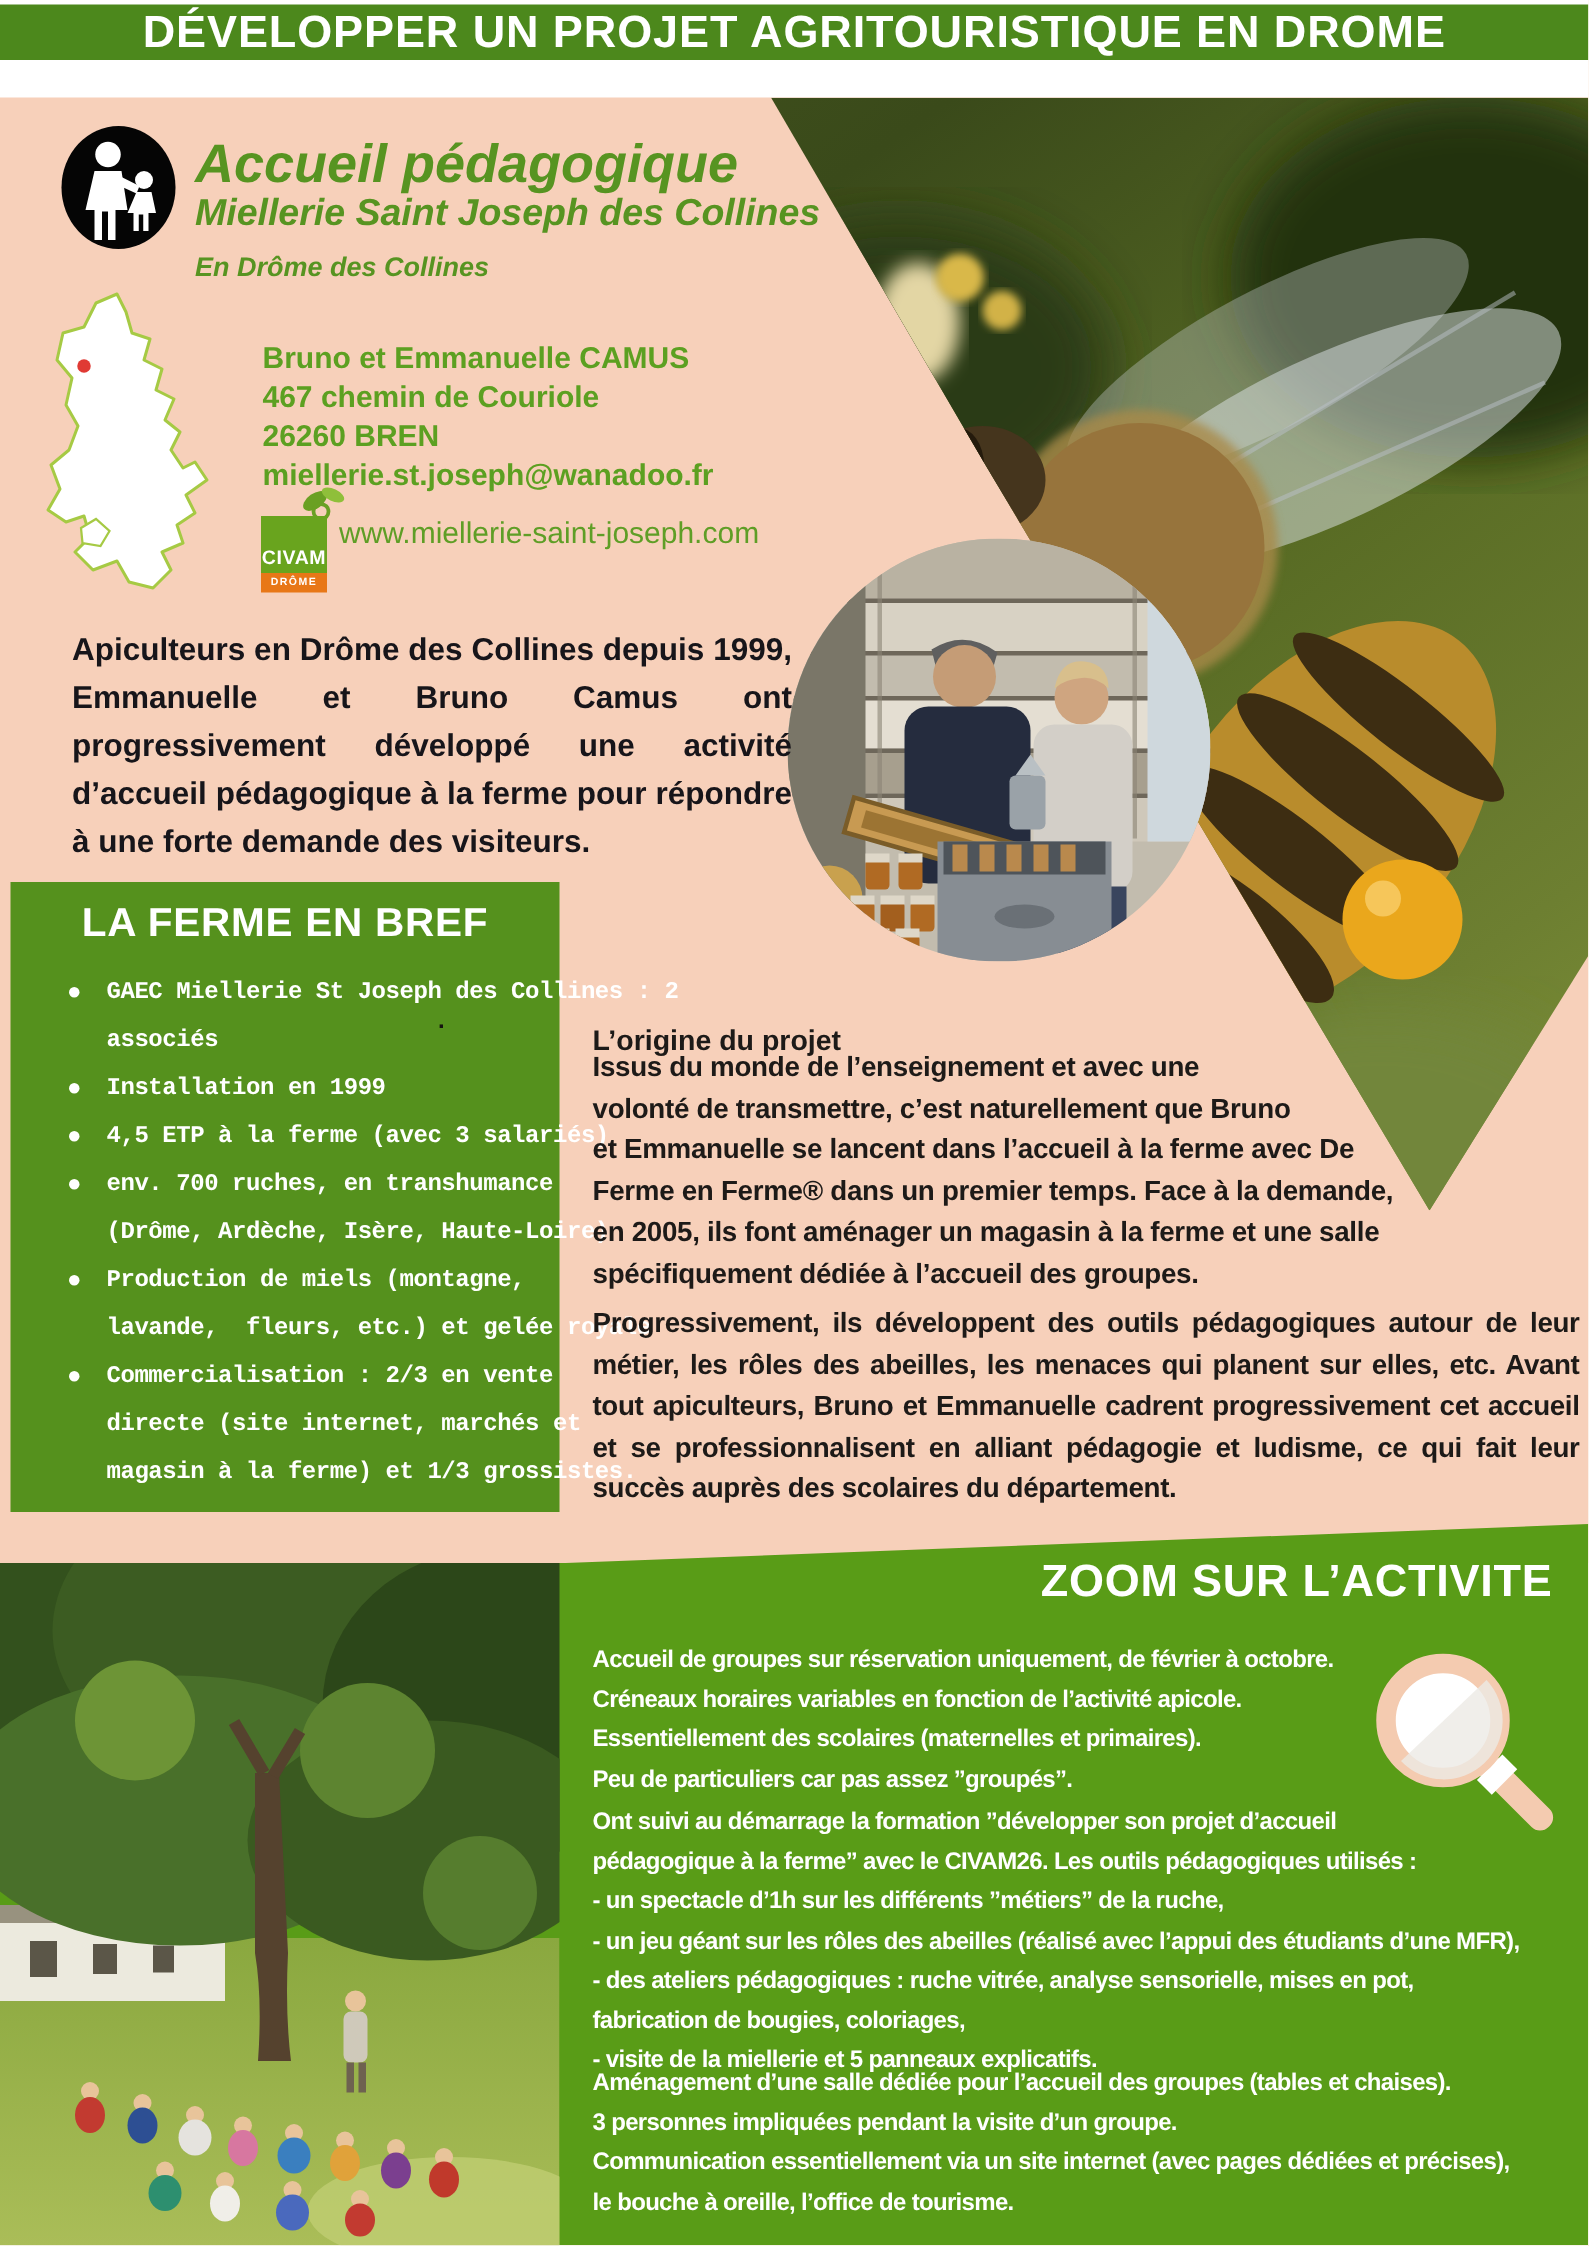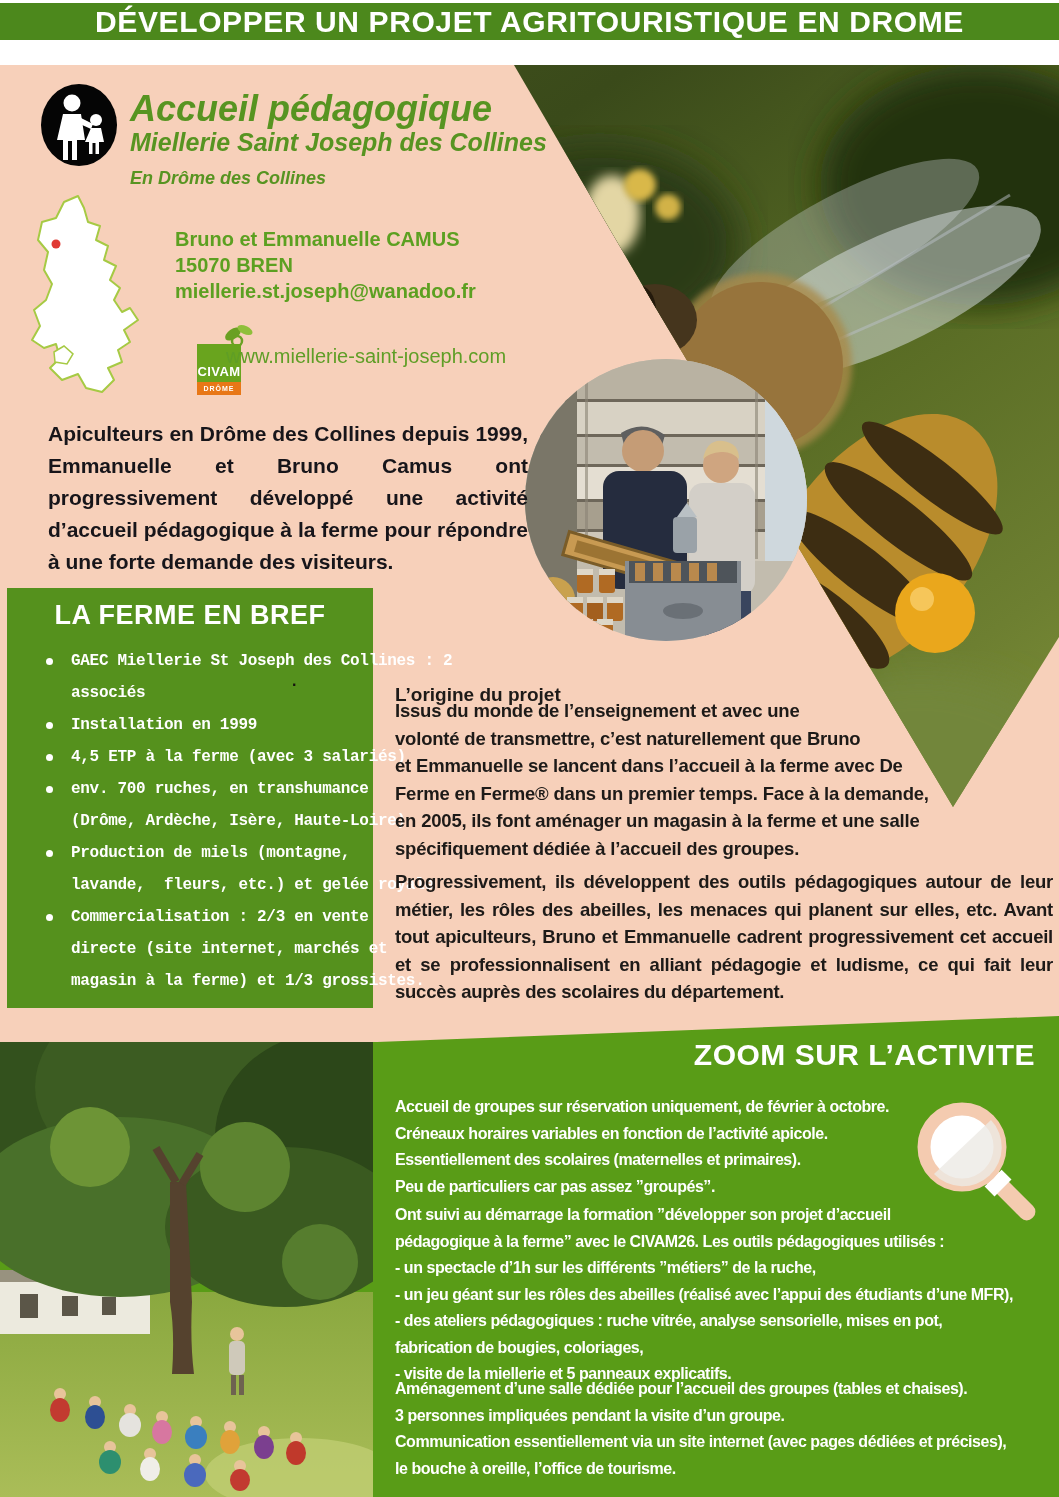--- a/index.html
+++ b/index.html
@@ -30,21 +30,21 @@
   .children{top:1042px;left:0;width:373px;height:455px;z-index:5;}
 
   
   .person-icon{top:84px;left:40px;width:78px;height:82px;z-index:6;}
   .page-title{top:88px;left:130px;font-size:36px;font-style:italic;font-weight:600;color:#579421;z-index:6;}
   .page-subtitle{top:128px;left:130px;font-size:25px;font-style:italic;font-weight:600;color:#579421;z-index:6;}
   .region{top:168px;left:130px;font-size:18px;font-style:italic;font-weight:700;color:#579421;z-index:6;}
   .map{top:192px;left:26px;width:132px;height:212px;z-index:6;}
   .contact{top:206px;left:175px;font-size:20px;font-weight:700;color:#5ca021;line-height:26px;z-index:6;margin-top:20px;}
   .contact a{color:#5ca021;text-decoration:none;}
-  .civam{top:326px;left:174px;width:60px;height:72px;z-index:6;margin-left:23px;}
+  .civam{top:326px;left:174px;width:60px;height:72px;z-index:6;}
   .civam-leaf{position:absolute;top:-2px;left:24px;width:34px;height:24px;}
   .civam-main{position:absolute;top:18px;left:0;width:44px;height:38px;background:#69a41e;display:flex;
               align-items:flex-end;justify-content:center;}
   .civam-main span{color:#fff;font-weight:800;font-size:13px;letter-spacing:.4px;padding-bottom:3px;}
   .civam-sub{position:absolute;top:56px;left:0;width:44px;height:13px;background:#e87717;display:flex;
              align-items:center;justify-content:center;}
   .civam-sub span{color:#fff;font-weight:700;font-size:7px;letter-spacing:1px;}
   .website{top:345px;left:226px;font-size:20px;font-weight:500;color:#5f9e26;z-index:6;}
   .website a{color:#5f9e26;text-decoration:none;}
 
@@ -301,21 +301,22 @@
   <div class="abs map">
     <svg width="132" height="212" viewBox="0 0 132 212">
       <path d="M52 4 L38 10 L30 26 L16 30 L12 48 L22 60 L18 78 L26 92 L20 108 L8 118 L14 134 L6 148 L18 156 L30 152 L34 166 L24 176 L36 188 L52 182 L60 196 L76 200 L88 188 L82 176 L96 170 L92 158 L104 150 L98 138 L112 128 L104 116 L96 120 L88 108 L94 96 L84 88 L90 74 L78 68 L82 54 L70 48 L74 34 L62 30 L58 16 Z" fill="#ffffff" stroke="#a6ca44" stroke-width="2" stroke-linejoin="round"></path>
       <path d="M28 160 l10 -6 l9 8 l-6 10 l-12 -2 z" fill="#ffffff" stroke="#a6ca44" stroke-width="1.5"></path>
       <circle cx="30" cy="52" r="4.5" fill="#e03a34"></circle>
     </svg>
   </div>
 
   <div class="abs contact">
     <div>Bruno et Emmanuelle CAMUS</div>
-    <div>15070 BREN</div>
+    <div>467 chemin de Couriole</div>
+    <div>26260 BREN</div>
     <a href="#">miellerie.st.joseph@wanadoo.fr</a>
   </div>
 
   <div class="abs civam">
     <svg class="civam-leaf" viewBox="0 0 34 24">
       <ellipse cx="12" cy="10" rx="9" ry="5" fill="#6aa023" transform="rotate(-35 12 10)"></ellipse>
       <ellipse cx="24" cy="6" rx="8" ry="4" fill="#8fbf3a" transform="rotate(25 24 6)"></ellipse>
       <circle cx="16" cy="17" r="5" fill="none" stroke="#6aa023" stroke-width="2.5"></circle>
     </svg>
     <div class="civam-main">

